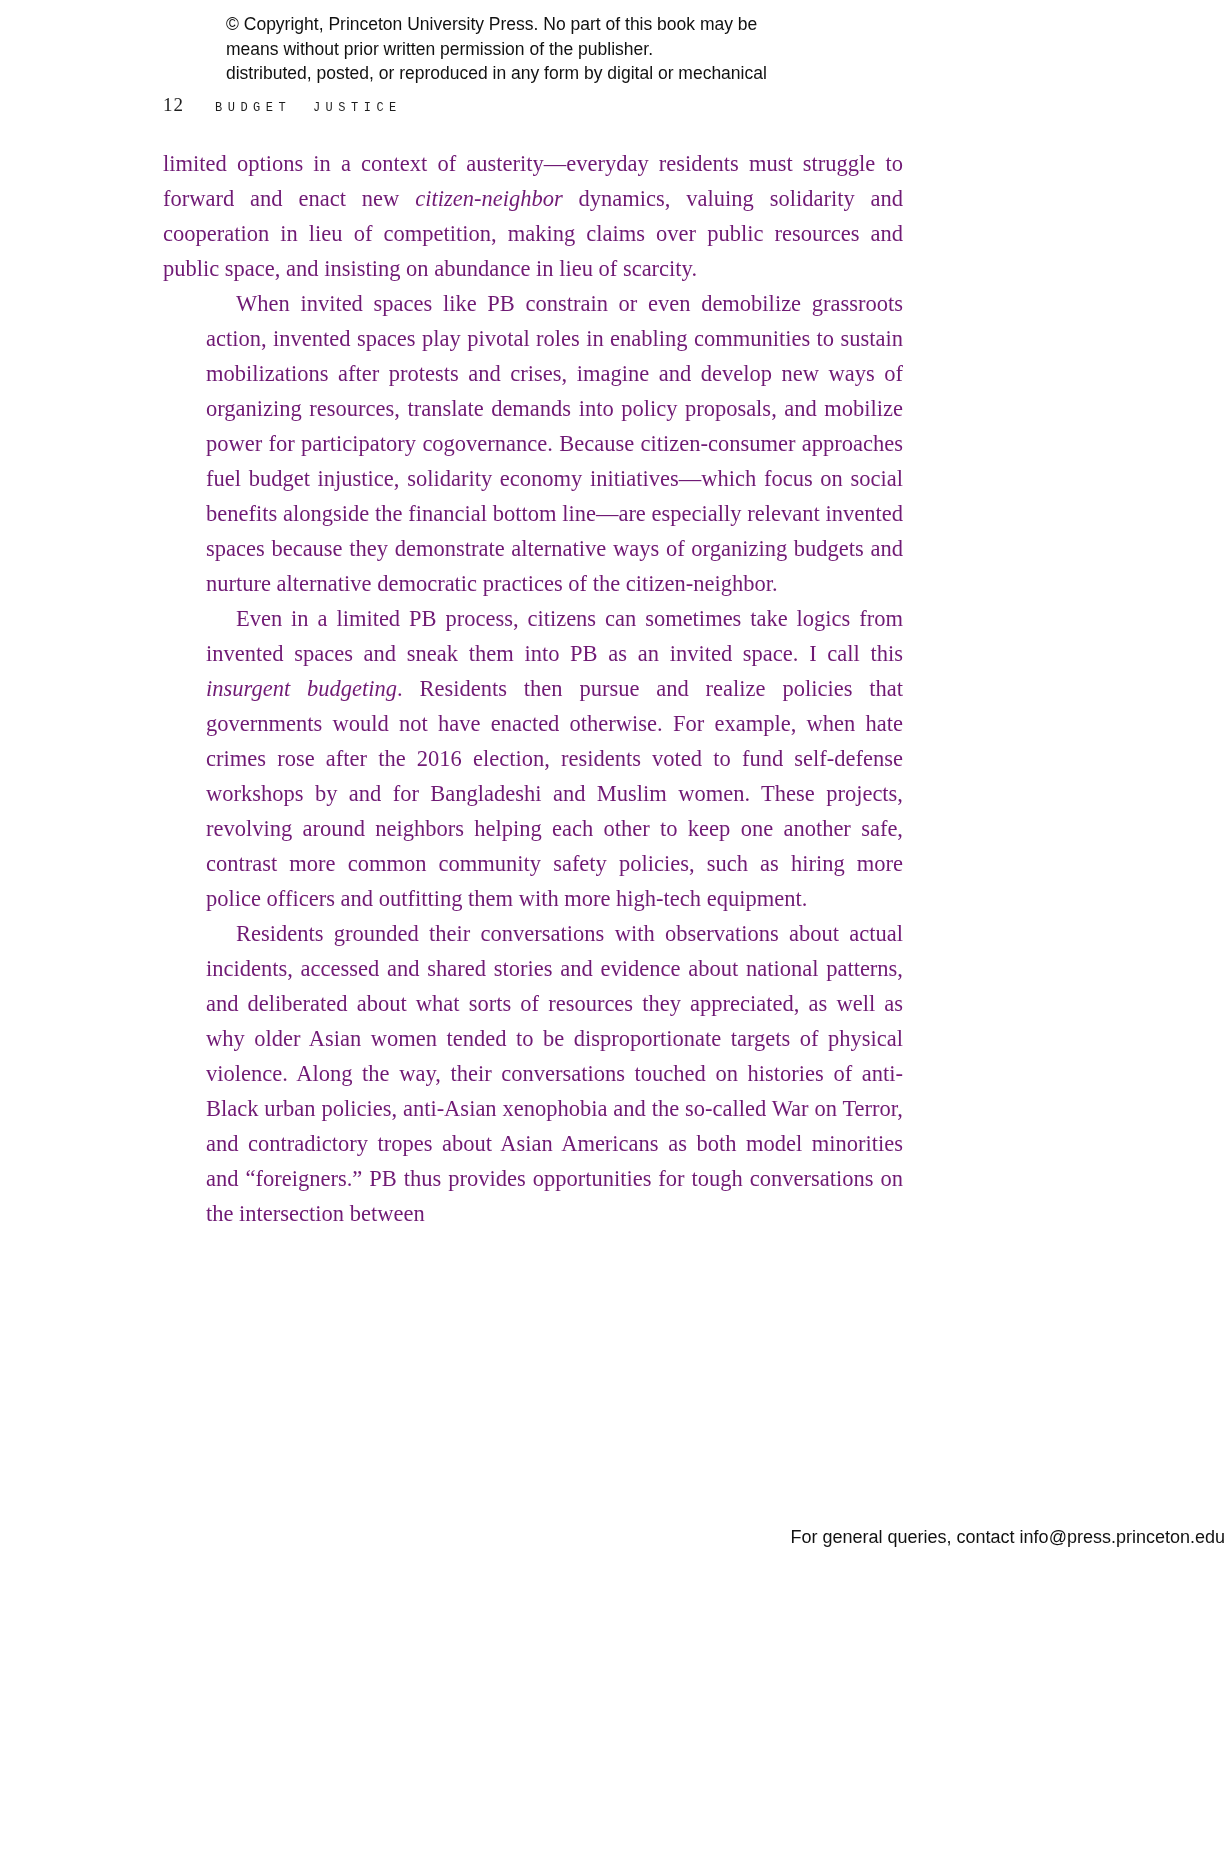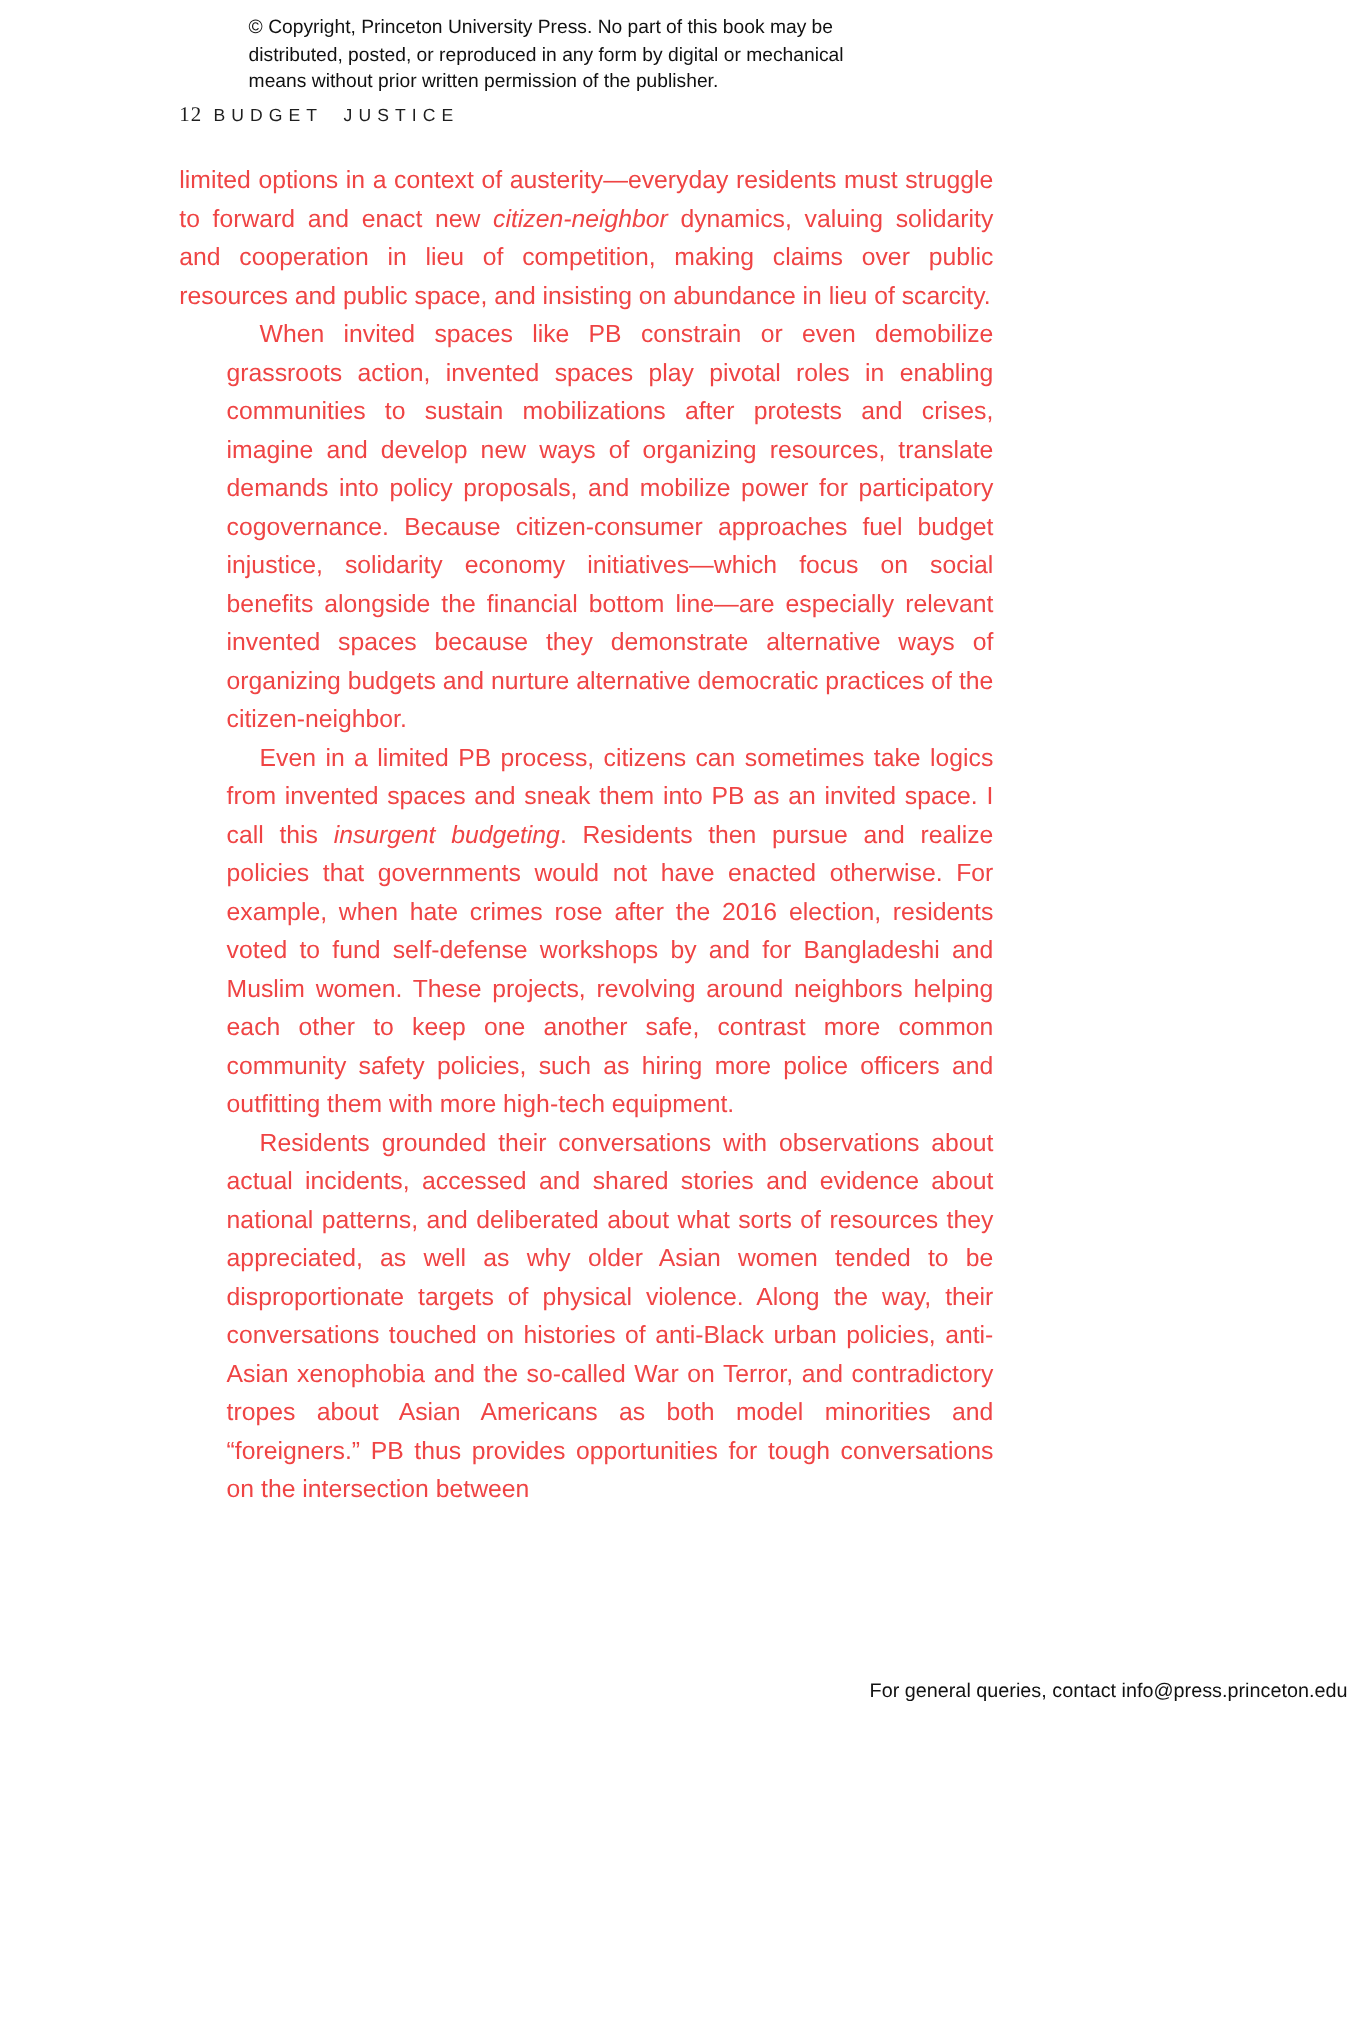--- a/index.html
+++ b/index.html
@@ -32,36 +32,36 @@
     color: #1e1e1e;
     white-space: nowrap;
   }
   .page-num {
     font-family: Liberation Serif, serif;
     font-size: 19px;
     letter-spacing: 1px;
     vertical-align: baseline;
   }
   .head-title {
-    font-family: Liberation Sans, sans-serif;
-    font-size: 16px;
+    font-family: Liberation Mono, monospace;
+    font-size: 12px;
     letter-spacing: 5.5px;
     word-spacing: 9px;
-    margin-left: 10px;
+    margin-left: 31px;
     text-transform: uppercase;
   }
   .body-text {
     position: absolute;
     top: 146px;
     left: 163px;
     width: 740px;
-    font-family: Liberation Sans, sans-serif;
+    font-family: Liberation Serif, serif;
     font-size: 22.5px;
     line-height: 35px;
-    color: #ef4444;
+    color: #701a75;
     text-align: justify;
   }
   .par {
     margin: 0;
     padding: 0;
   }
   .par.indent {
     text-indent: 30px;
     margin-left: 43px;
   }
@@ -79,22 +79,22 @@
     color: #111111;
   }
 </style>
 </head>
 <body>
 
 <div class="page">
 
   <div class="copyright">
     <div>© Copyright, Princeton University Press. No part of this book may be</div>
+    <div>means without prior written permission of the publisher.</div>
     <div>distributed, posted, or reproduced in any form by digital or mechanical</div>
-    <div>means without prior written permission of the publisher.</div>
   </div>
 
   <div class="running-header">
     <span class="page-num">12</span><span class="head-title">BUDGET JUSTICE</span>
   </div>
 
   <div class="body-text">
     <p class="par"><span>limited options in a context of austerity—everyday residents must struggle to forward and enact new </span><span class="it">citizen-neighbor</span><span> dynamics, valuing solidarity and cooperation in lieu of competition, making claims over public resources and public space, and insisting on abundance in lieu of scarcity.</span></p>
     <p class="par indent"><span>When invited spaces like PB constrain or even demobilize grassroots action, invented spaces play pivotal roles in enabling communities to sustain mobilizations after protests and crises, imagine and develop new ways of organizing resources, translate demands into policy proposals, and mobilize power for participatory cogovernance. Because citizen-consumer approaches fuel budget injustice, solidarity economy initiatives—which focus on social benefits alongside the financial bottom line—are especially relevant invented spaces because they demonstrate alternative ways of organizing budgets and nurture alternative democratic practices of the citizen-neighbor.</span></p>
     <p class="par indent"><span>Even in a limited PB process, citizens can sometimes take logics from invented spaces and sneak them into PB as an invited space. I call this </span><span class="it">insurgent budgeting</span><span>. Residents then pursue and realize policies that governments would not have enacted otherwise. For example, when hate crimes rose after the 2016 election, residents voted to fund self-defense workshops by and for Bangladeshi and Muslim women. These projects, revolving around neighbors helping each other to keep one another safe, contrast more common community safety policies, such as hiring more police officers and outfitting them with more high-tech equipment.</span></p>

